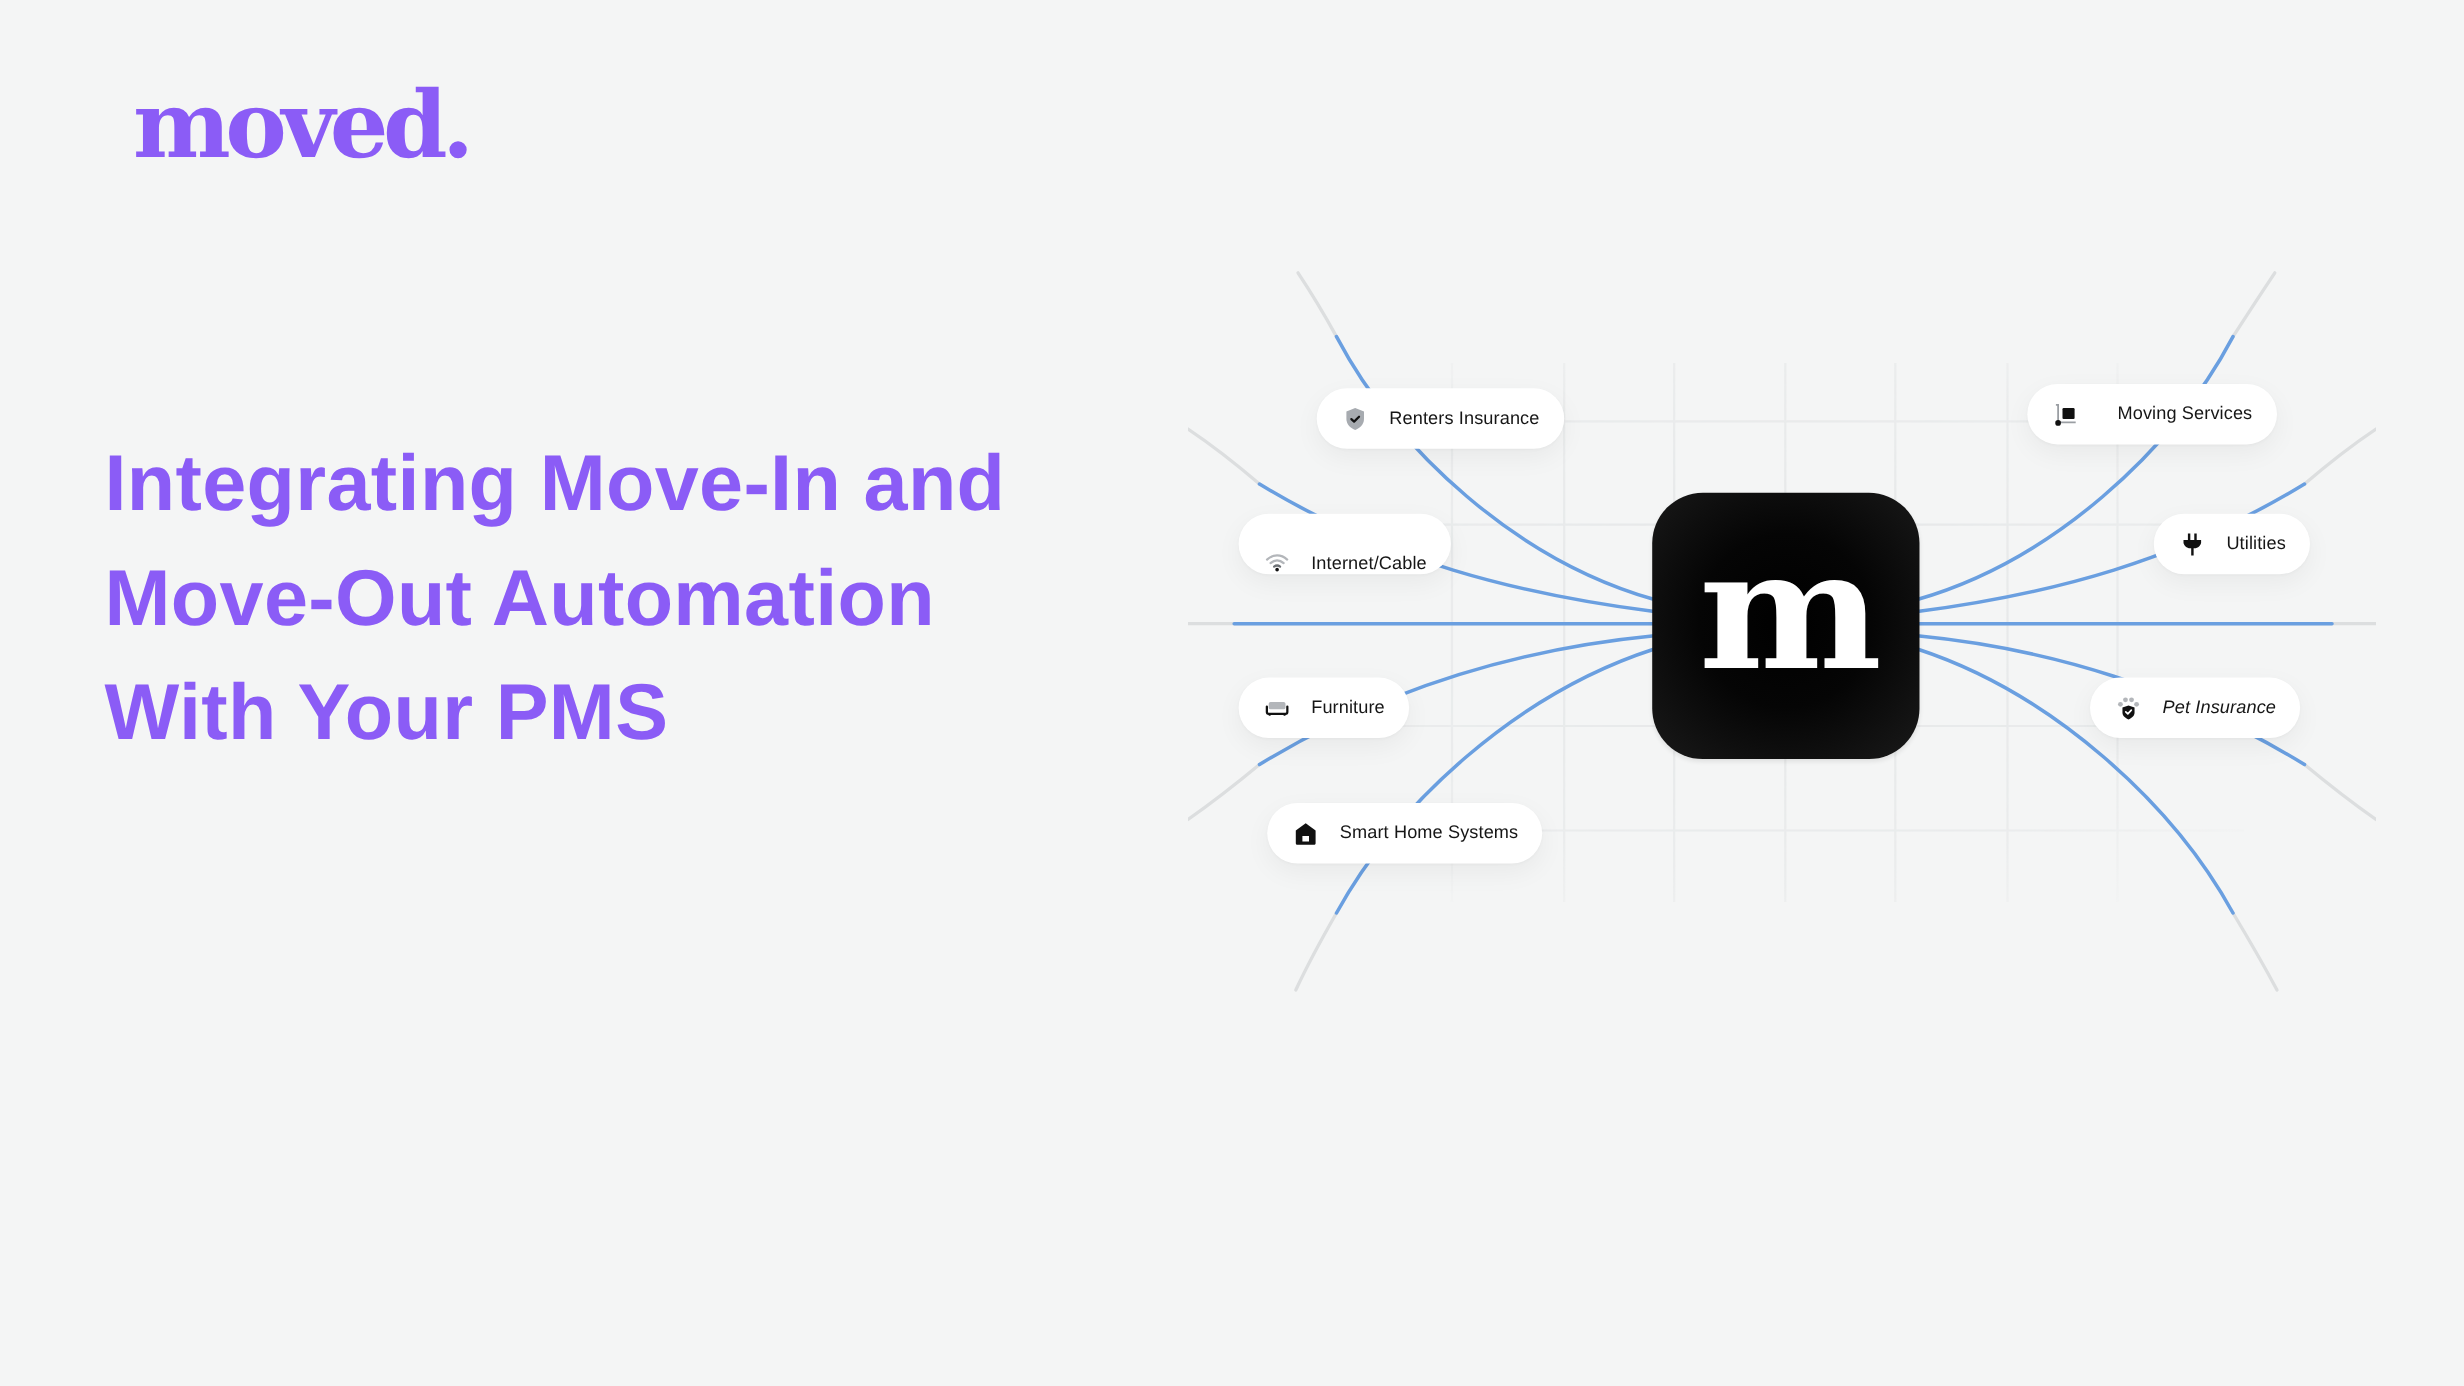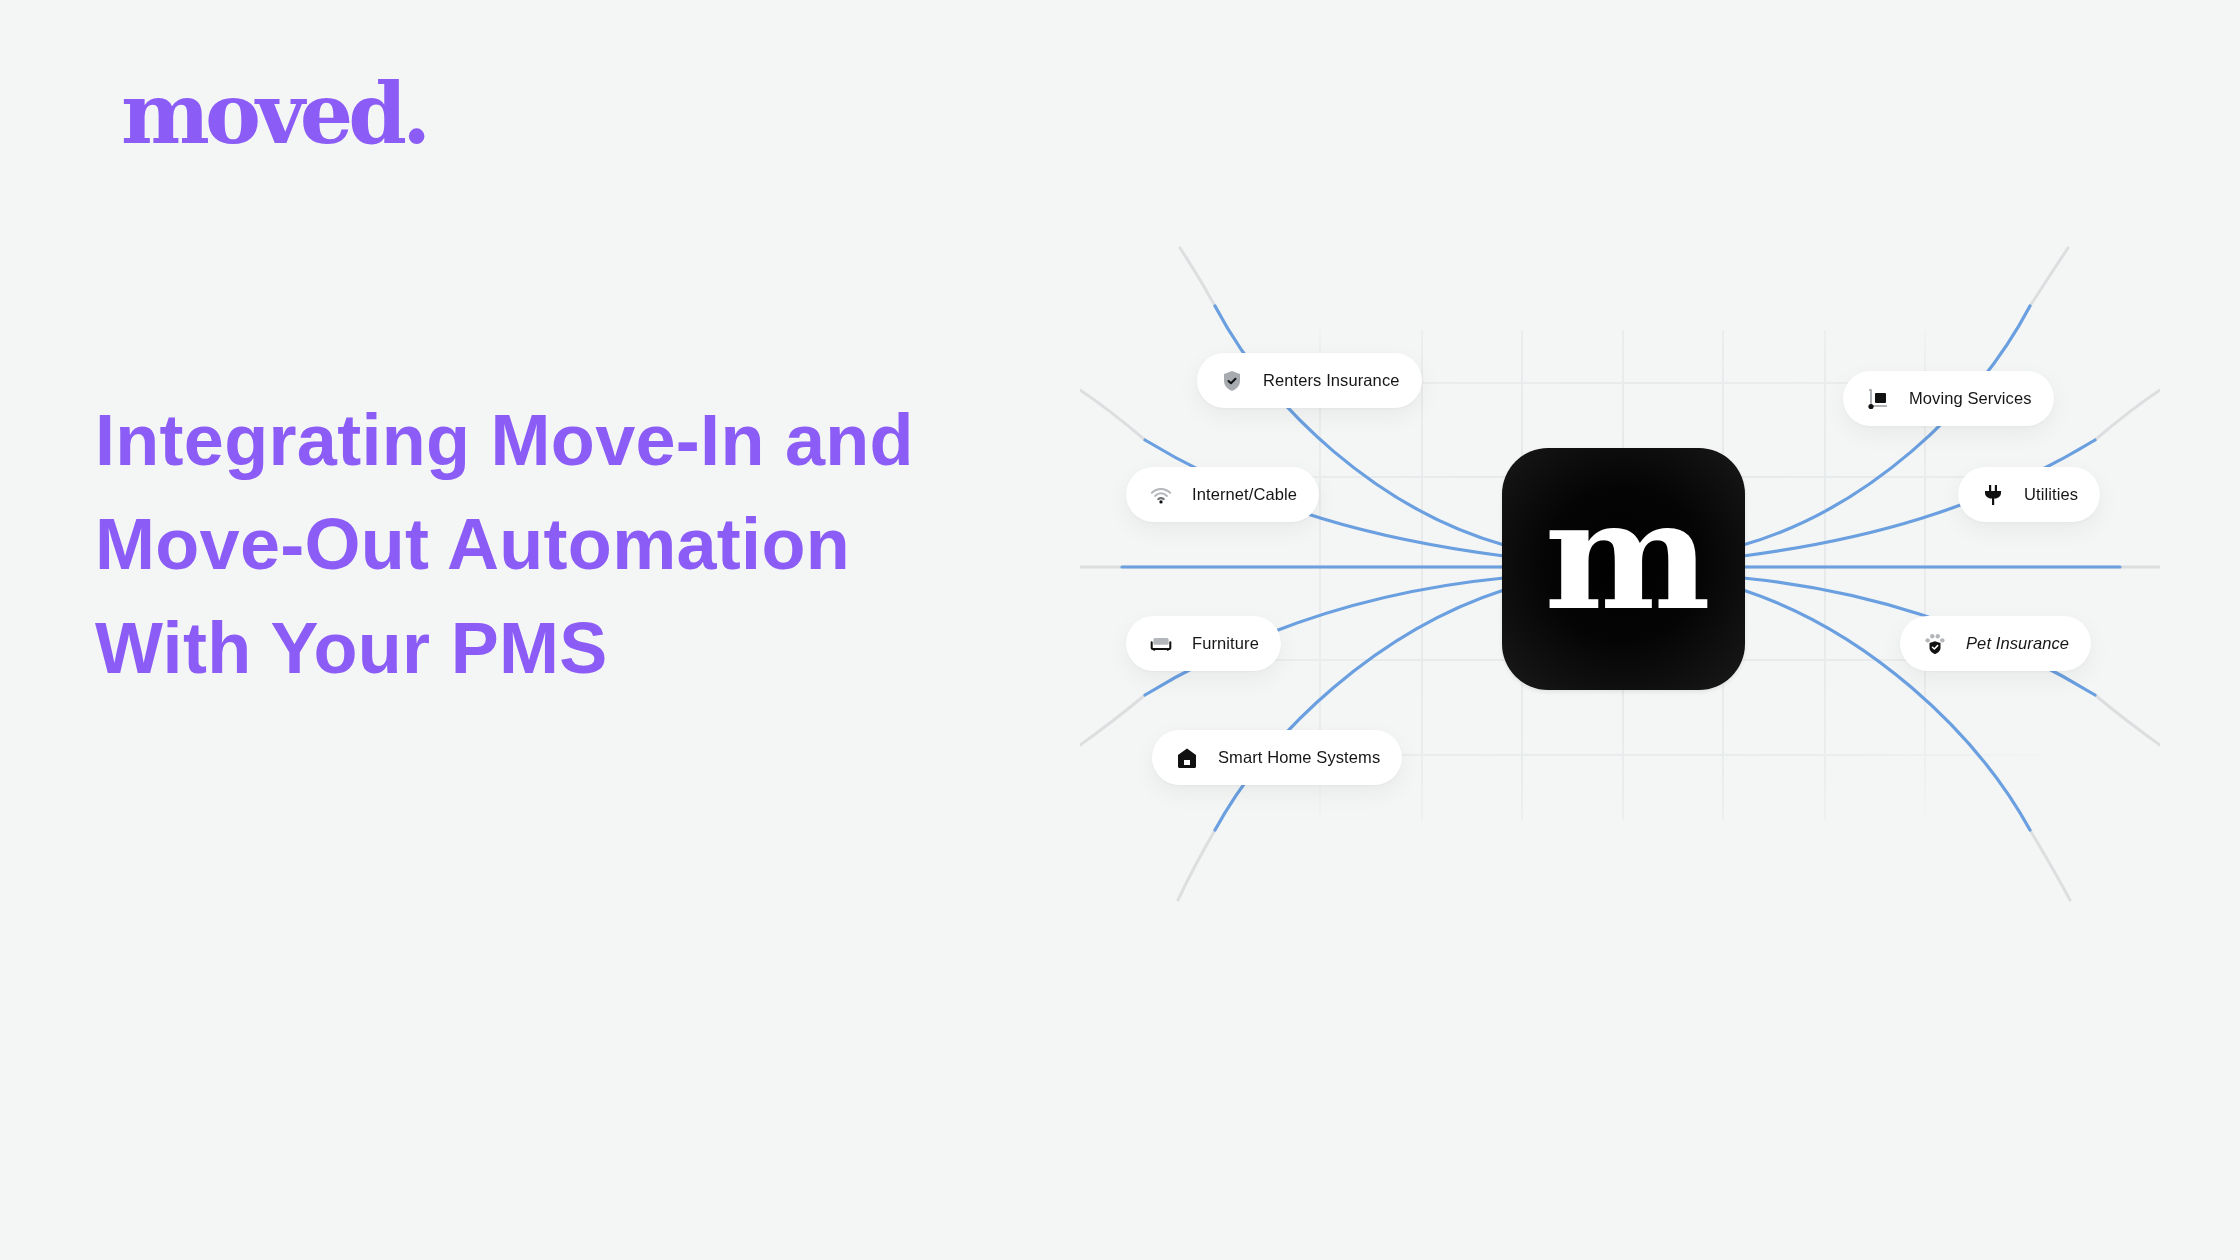--- a/index.html
+++ b/index.html
@@ -167,21 +167,21 @@
   <div class="pill" style="left:117px; top:113px;">
     <span class="ico">
       <svg width="20" height="22" viewBox="0 0 20 22">
           <path d="M10 1 L18 4 V11 C18 16 14 19.5 10 21 C6 19.5 2 16 2 11 V4 Z" fill="#a7abb0"></path>
           <path d="M6.5 11 L9 13.3 L13.5 8.8" stroke="#111" stroke-width="2" fill="none" stroke-linecap="round" stroke-linejoin="round"></path>
         </svg>
     </span>
     <span class="lbl">Renters Insurance</span>
   </div>
 
-  <div class="pill" style="left:46px; top:227px;">
+  <div class="pill" style="left:46px; top:227px;align-items:flex-end;">
     <span class="ico">
       <svg width="24" height="20" viewBox="0 0 24 20">
           <path d="M2 7.5 C8 2 16 2 22 7.5" stroke="#b3b6ba" stroke-width="2.2" fill="none" stroke-linecap="round"></path>
           <path d="M5.5 11 C9.5 7.5 14.5 7.5 18.5 11" stroke="#b3b6ba" stroke-width="2.2" fill="none" stroke-linecap="round"></path>
           <path d="M9 14.5 C11 13 13 13 15 14.5" stroke="#6e7276" stroke-width="2.2" fill="none" stroke-linecap="round"></path>
           <circle cx="12" cy="17.5" r="1.8" fill="#111"></circle>
         </svg>
     </span>
     <span class="lbl">Internet/Cable</span>
   </div>
@@ -201,21 +201,21 @@
   <div class="pill" style="left:72px; top:490px;">
     <span class="ico">
       <svg width="22" height="22" viewBox="0 0 22 22">
           <path d="M11 1.5 L20 8 V19.5 C20 20.3 19.3 21 18.5 21 H3.5 C2.7 21 2 20.3 2 19.5 V8 Z" fill="#111"></path>
           <rect x="8" y="13" width="6" height="5" fill="#fff"></rect>
         </svg>
     </span>
     <span class="lbl">Smart Home Systems</span>
   </div>
 
-  <div class="pill" style="left:763px; top:131px;">
+  <div class="pill" style="left:763px; top:109px;gap:16px;">
     <span class="ico">
       <svg width="22" height="22" viewBox="0 0 22 22">
           <path d="M2 2 H4 V18 H20" stroke="#9a9ea3" stroke-width="1.6" fill="none"></path>
           <rect x="8" y="5" width="11" height="10" rx="1" fill="#111"></rect>
           <circle cx="4" cy="18.5" r="2.6" fill="#111"></circle>
         </svg>
     </span>
     <span class="lbl">Moving Services</span>
   </div>
 

